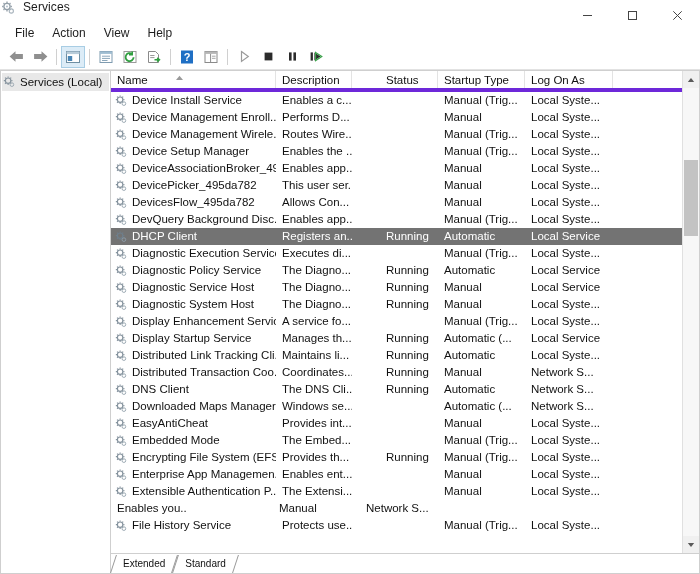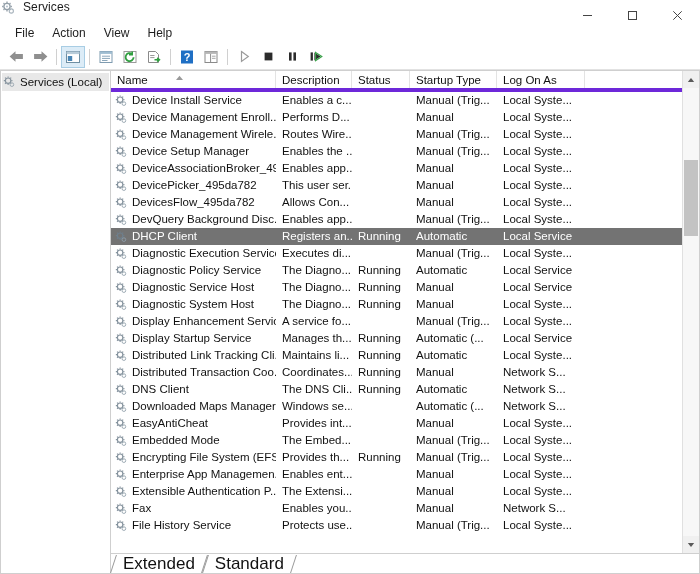--- a/index.html
+++ b/index.html
@@ -193,21 +193,21 @@
     position: absolute;
     top: 3px;
     left: 64px;
     color: #8a8a8a;
     font-size: 9px;
     line-height: 9px;
   }
 
   .c-name   { width: 165px; }
   .c-desc   { width: 76px;  }
-  .c-status { width: 58px;  }
+  .c-status { width: 58px; margin-left: 28px;  }
   .c-start  { width: 87px;  }
   .c-logon  { width: 88px;  }
   .c-fill   { flex: 1; border-right: none; }
 
   
   .lv-rows {
     flex: 1;
     overflow: hidden;
     background: #ffffff;
   }
@@ -283,21 +283,21 @@
     min-height: 20px;
     border-top: 1px solid #cfcfcf;
     background: #ffffff;
     display: flex;
     align-items: flex-end;
     padding-left: 2px;
     position: relative;
   }
   .tab {
     position: relative;
-    font-size: 17px;
+    font-size: 10px;
     color: #111;
     padding: 1px 10px 2px 10px;
     height: 18px;
     line-height: 16px;
     white-space: nowrap;
   }
   .tab::before {
     content: "";
     position: absolute;
     left: 0; top: 0; bottom: 0;
@@ -901,30 +901,20 @@
                     </svg></span>
                   <span>Extensible Authentication P...</span>
                 </div>
                 <div class="lv-cell c-desc">The Extensi...</div>
                 <div class="lv-cell c-status"></div>
                 <div class="lv-cell c-start">Manual</div>
                 <div class="lv-cell c-logon">Local Syste...</div>
                 <div class="lv-cell c-fill"></div>
               </div>
               <div class="lv-row">
-                <div class="lv-cell c-name name">
-                  <span class="row-icon"><svg width="14" height="14" viewBox="0 0 16 16">
-                      <g fill="none" stroke="#6f7f8c" stroke-width="1.3">
-                        <circle cx="7" cy="6.5" r="3.1"></circle>
-                        <path d="M7 1.6v1.3M7 10.1v1.3M2.1 6.5h1.3M10.6 6.5h1.3M3.5 3 4.4 3.9M9.6 9.1l.9.9M10.5 3l-.9.9M4.4 9.1l-.9.9"></path>
-                      </g>
-                      <circle cx="11.3" cy="11" r="2.1" fill="none" stroke="#8a9aa6" stroke-width="1.1"></circle>
-                    </svg></span>
-                  <span>Fax</span>
-                </div>
                 <div class="lv-cell c-desc">Enables you...</div>
                 <div class="lv-cell c-status"></div>
                 <div class="lv-cell c-start">Manual</div>
                 <div class="lv-cell c-logon">Network S...</div>
                 <div class="lv-cell c-fill"></div>
               </div>
               <div class="lv-row">
                 <div class="lv-cell c-name name">
                   <span class="row-icon"><svg width="14" height="14" viewBox="0 0 16 16">
                       <g fill="none" stroke="#6f7f8c" stroke-width="1.3">

